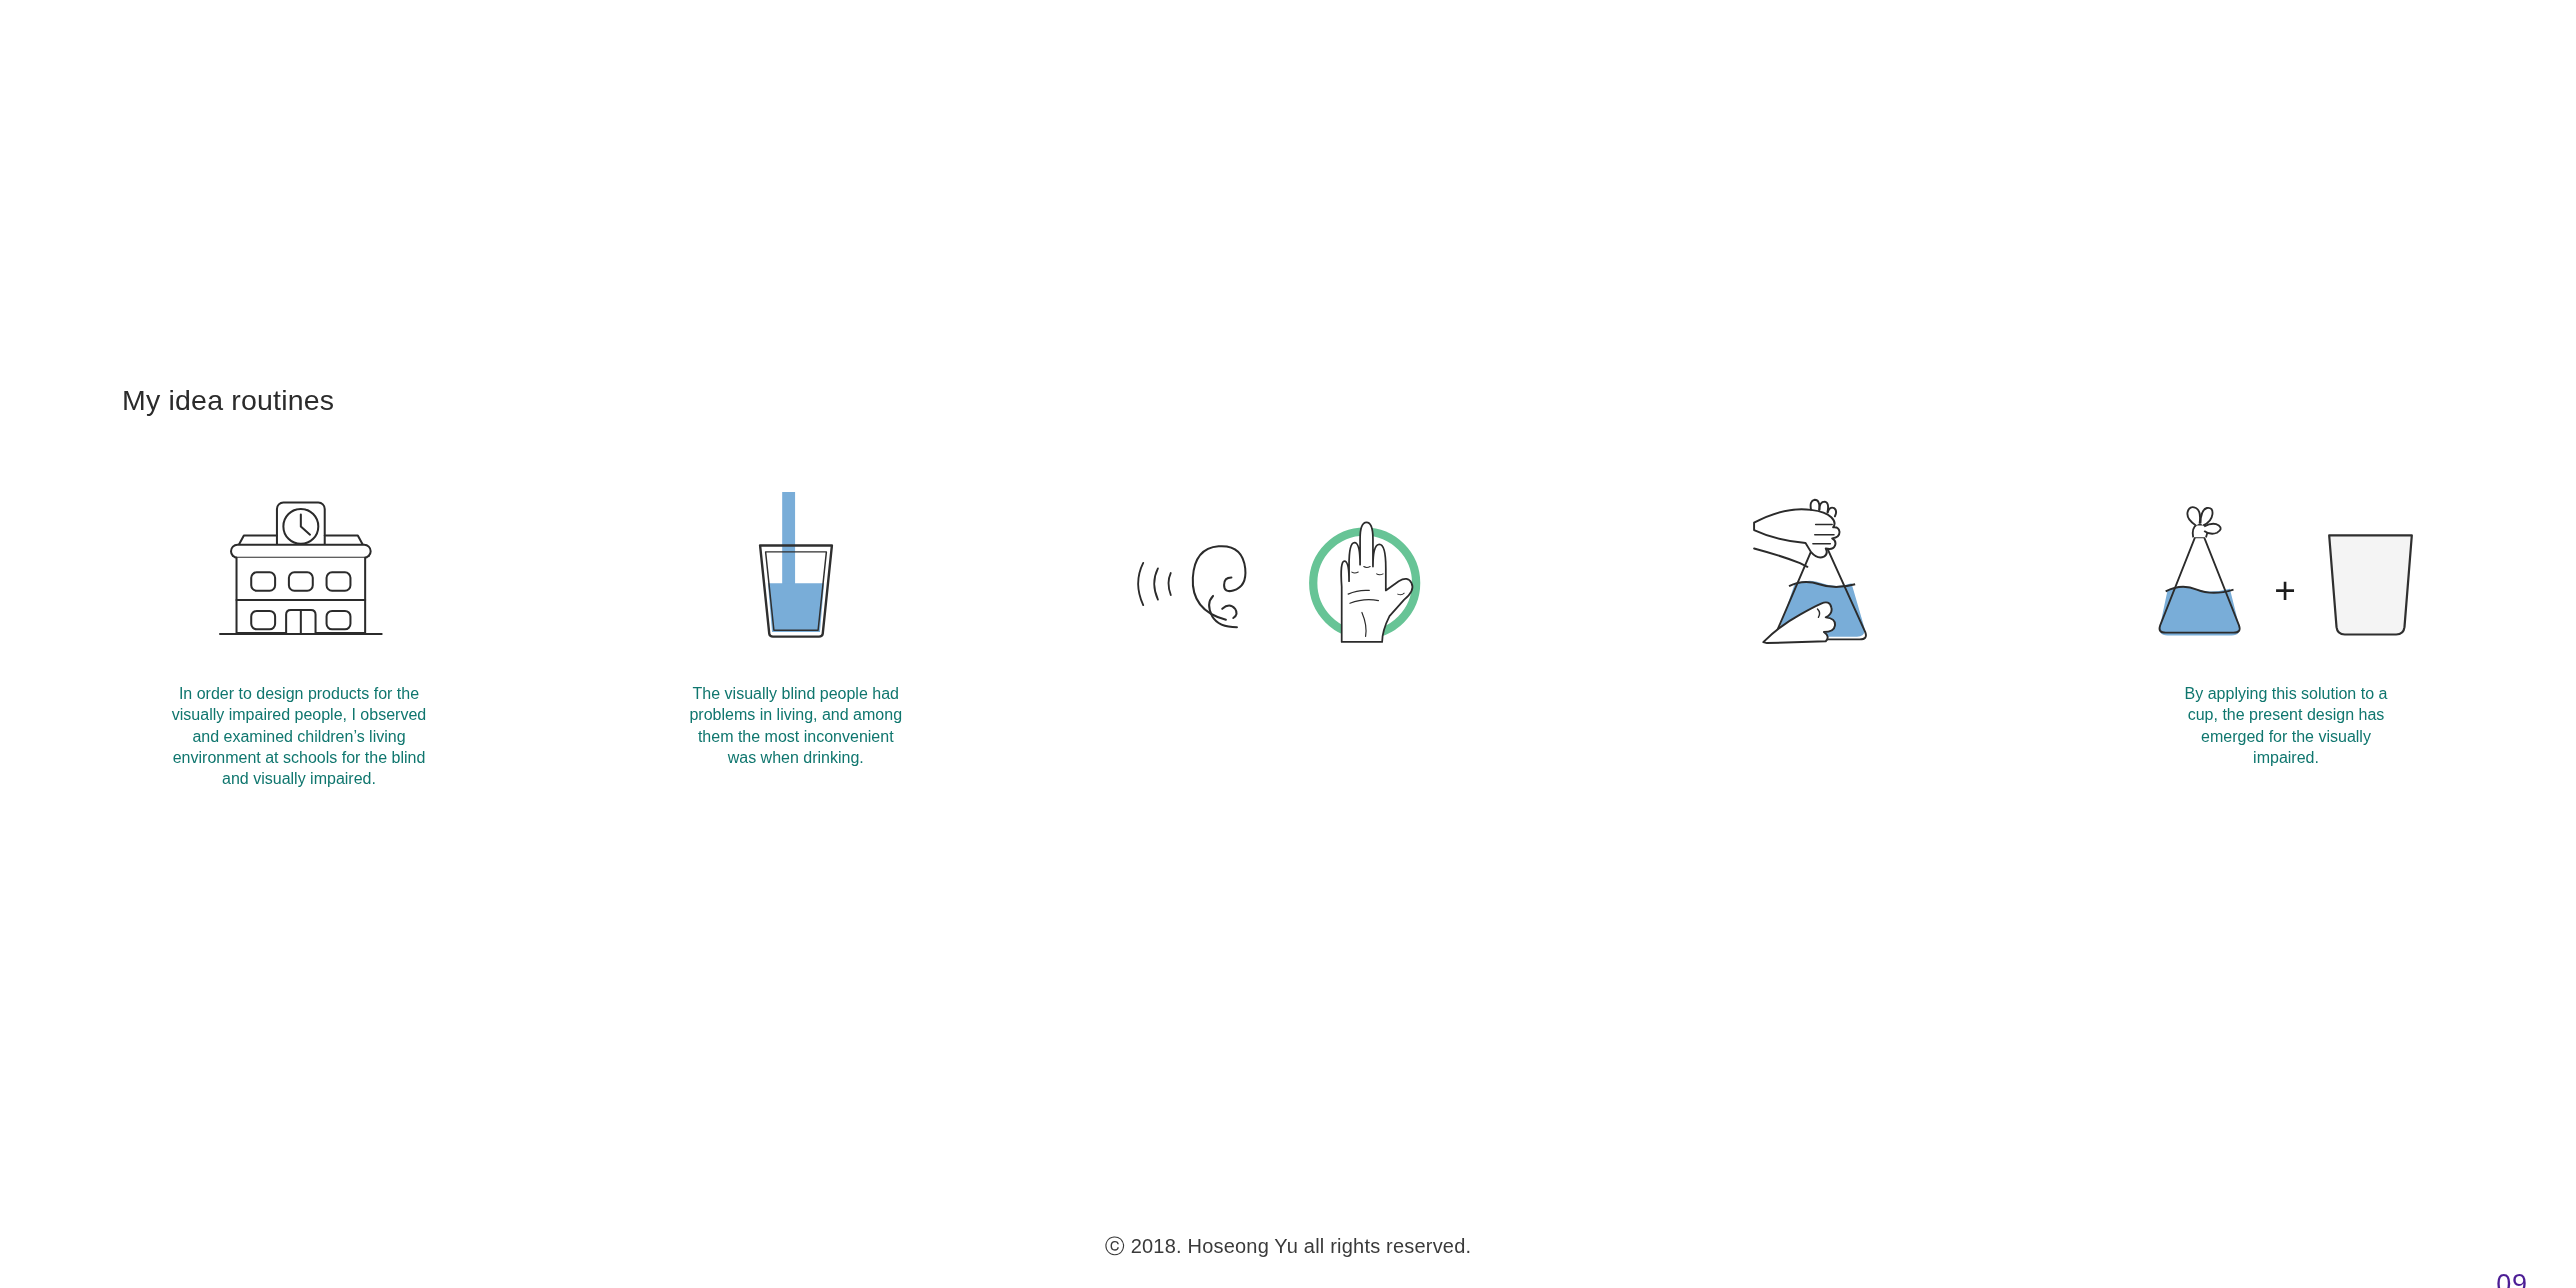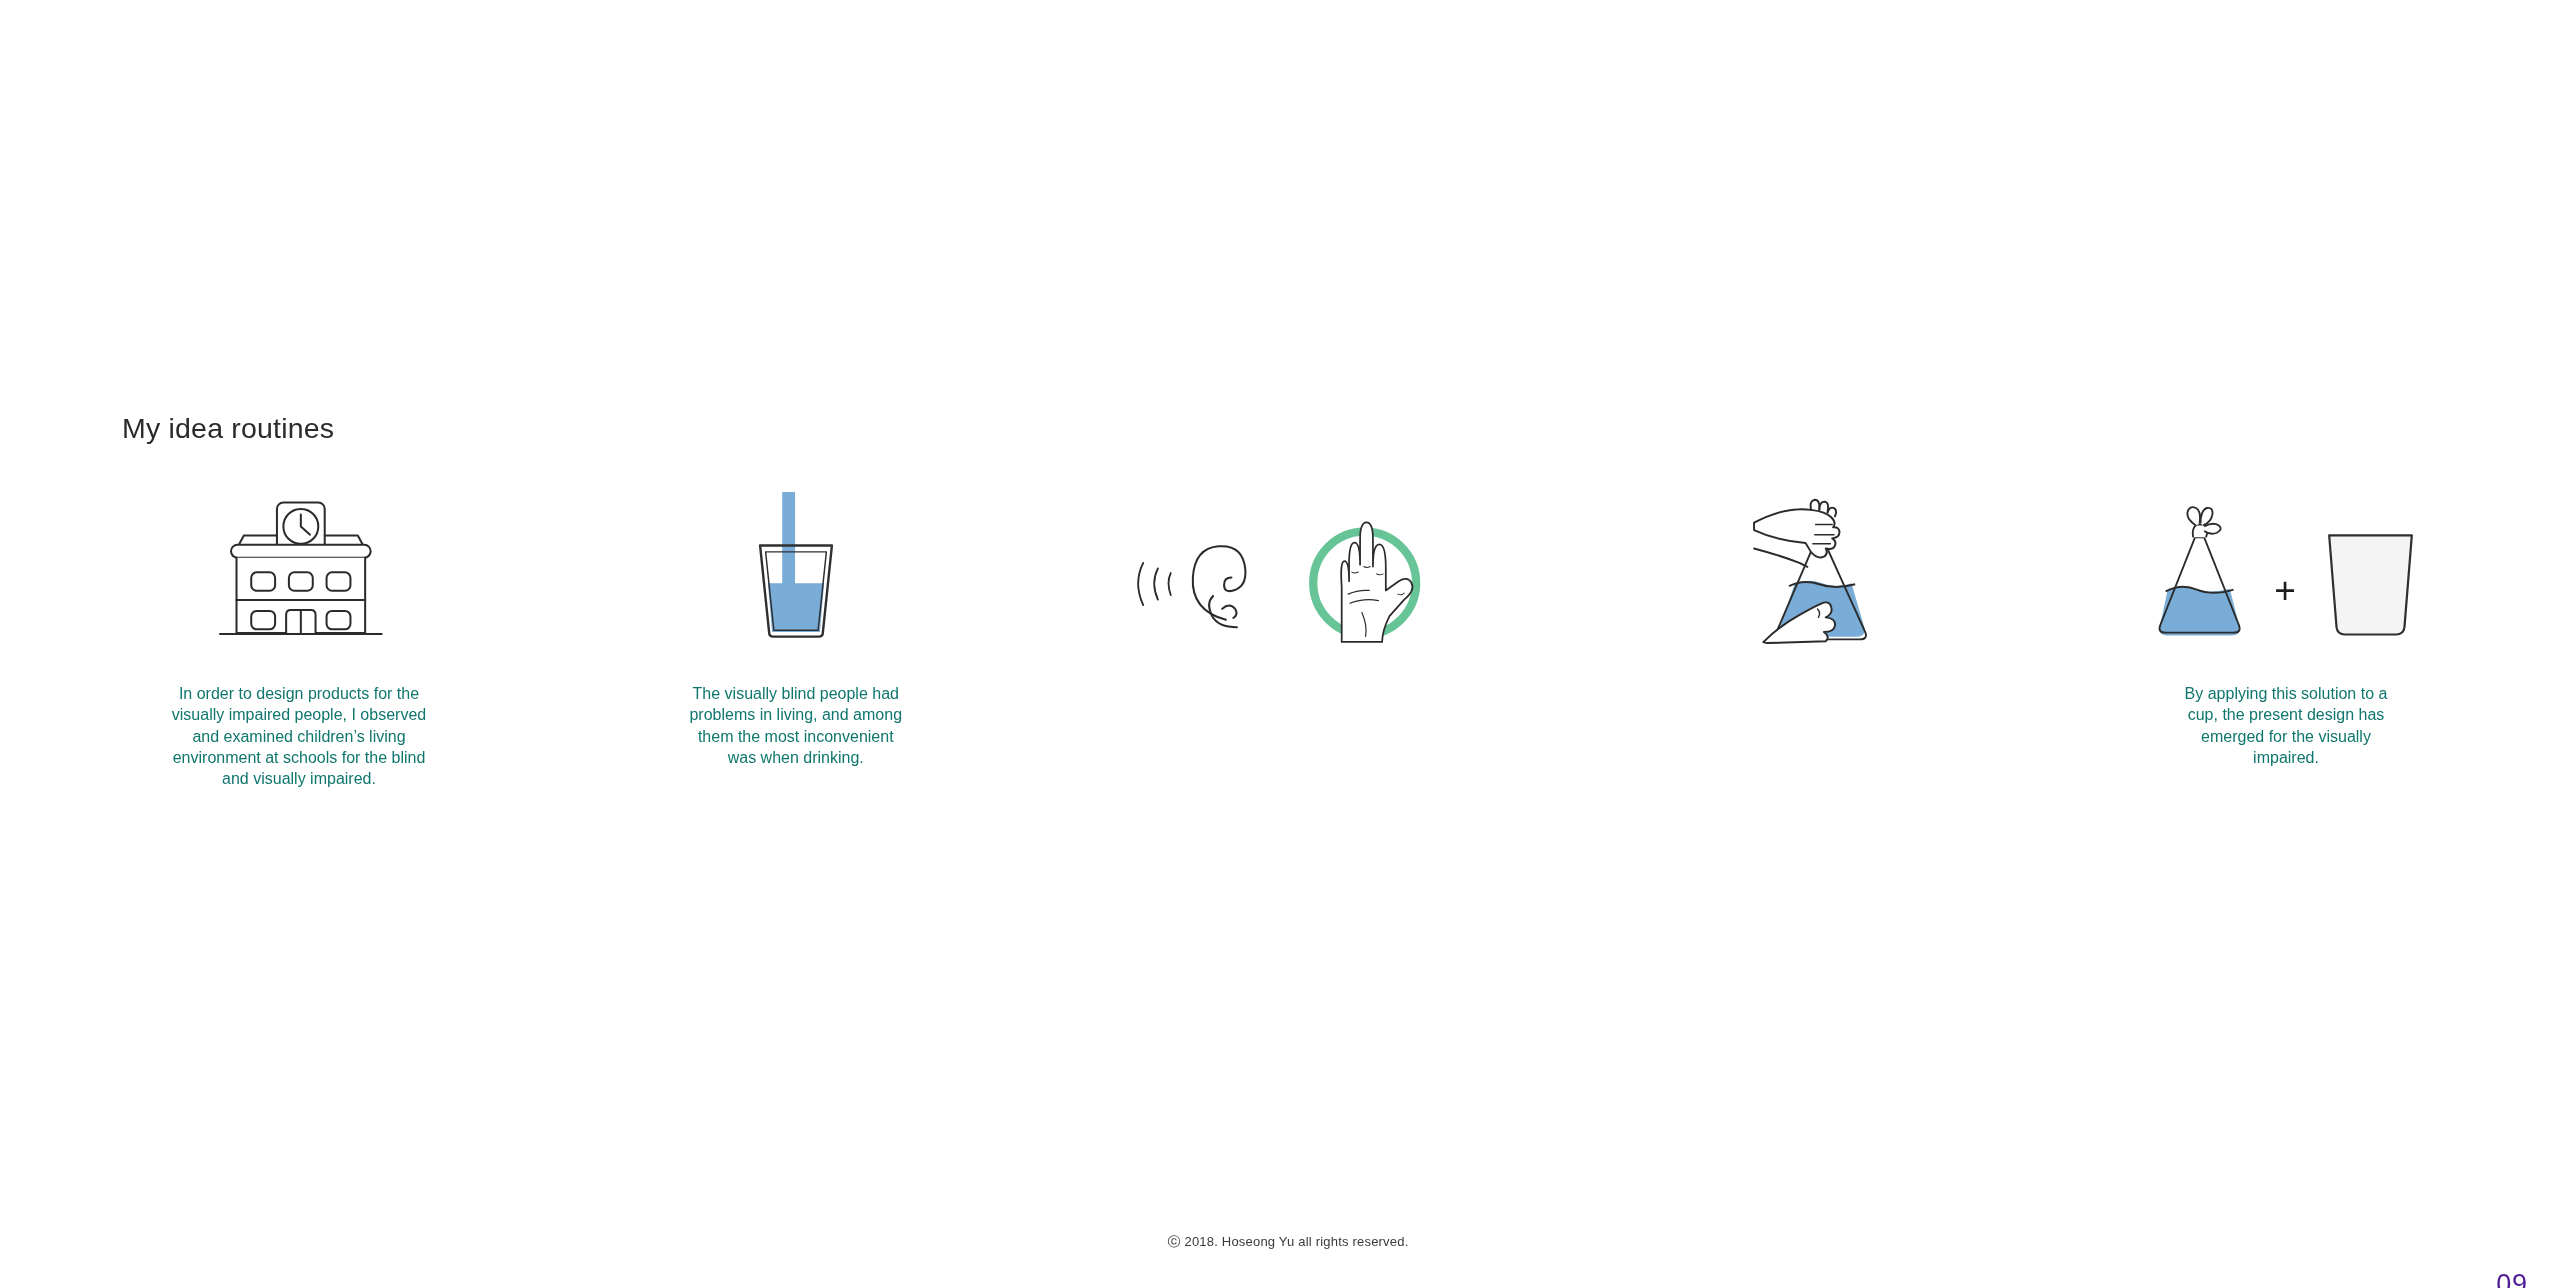--- a/index.html
+++ b/index.html
@@ -12,21 +12,21 @@
   }
   .slide {
     position: relative;
     width: 2576px;
     height: 1288px;
     background: #ffffff;
   }
   .page-title {
     position: absolute;
     left: 122px;
-    top: 412px;
+    top: 384px;
     font-size: 28.5px;
     color: #2b2b2b;
     font-weight: 400;
     letter-spacing: 0.2px;
     white-space: nowrap;
   }
   .steps {
     position: absolute;
     left: 101px;
     top: 488px;
@@ -64,21 +64,21 @@
   .step-3 .step-caption { width: 368px; }
   .step-4 .step-caption { width: 276px; }
   .step-5 .step-caption { width: 304px; text-align: center; }
 
   .footer-copy {
     position: absolute;
     left: 0;
     right: 0;
     top: 1233px;
     text-align: center;
-    font-size: 13px;
+    font-size: 20px;
     color: #3a3a3a;
     letter-spacing: 0.2px;
   }
   .page-number {
     position: absolute;
     right: 48px;
     top: 1269px;
     font-size: 27px;
     color: #4c1d95;
     letter-spacing: 0.9px;

